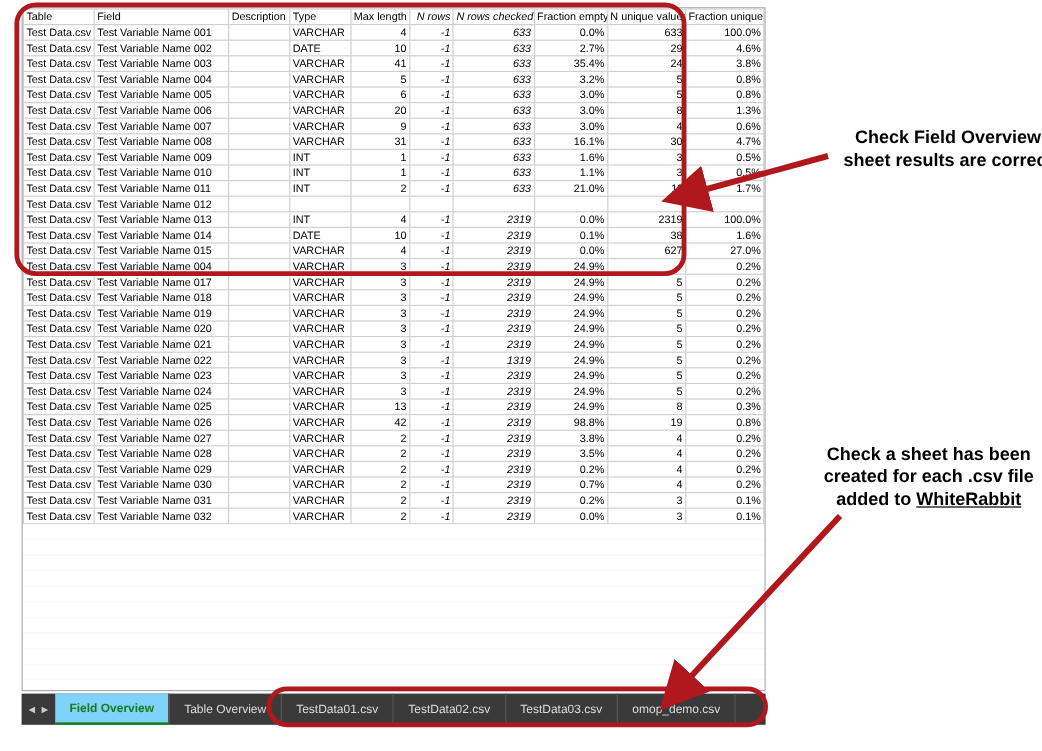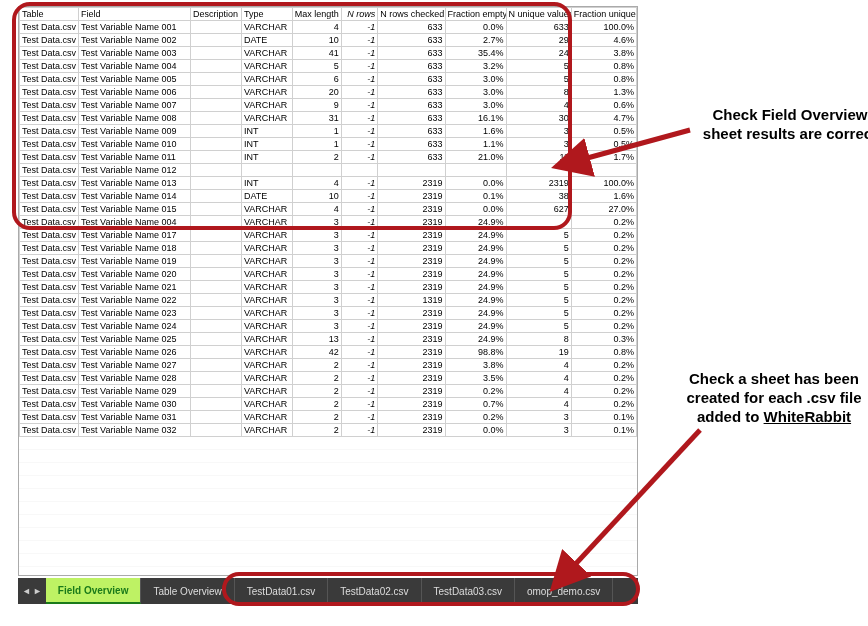--- a/index.html
+++ b/index.html
@@ -42,21 +42,21 @@
     text-align: left;
     background: #fff;
   }
   td.num { text-align: right; }
   .col-table { width: 58px; }
   .col-field { width: 110px; }
   .col-desc { width: 50px; }
   .col-type { width: 50px; }
   .col-maxlen { width: 48px; text-align: right;}
   .col-nrows { width: 36px; text-align: right; font-style: italic;}
-  .col-nchk { width: 66px; text-align: right;}
+  .col-nchk { width: 66px; text-align: right; font-style: italic;}
   .col-femp { width: 60px; text-align: right;}
   .col-nuniq { width: 64px; text-align: right;}
   .col-funiq { width: 64px; text-align: right;}
   .empty-strip {
     height: 155px;
     background: repeating-linear-gradient(
       to bottom, #fff 0, #fff 12px, #f8f8f8 12px, #f8f8f8 13px
     );
   }
   .tab-bar {
@@ -83,21 +83,21 @@
   .tab {
     padding: 5px 12px 4px 12px;
     font-size: 10px;
     color: #ddd;
     border-right: 1px solid #555;
     cursor: pointer;
     display: flex;
     align-items: center;
   }
   .tab.active {
-    background: #bef264;
+    background: #7dd3fc;
     color: #1a7a1a;
     font-weight: bold;
     border-bottom: 2px solid #1a7a1a;
   }
   
   .highlight-box {
     position: absolute;
     border: 4px solid #b0181d;
     border-radius: 18px;
     pointer-events: none;

